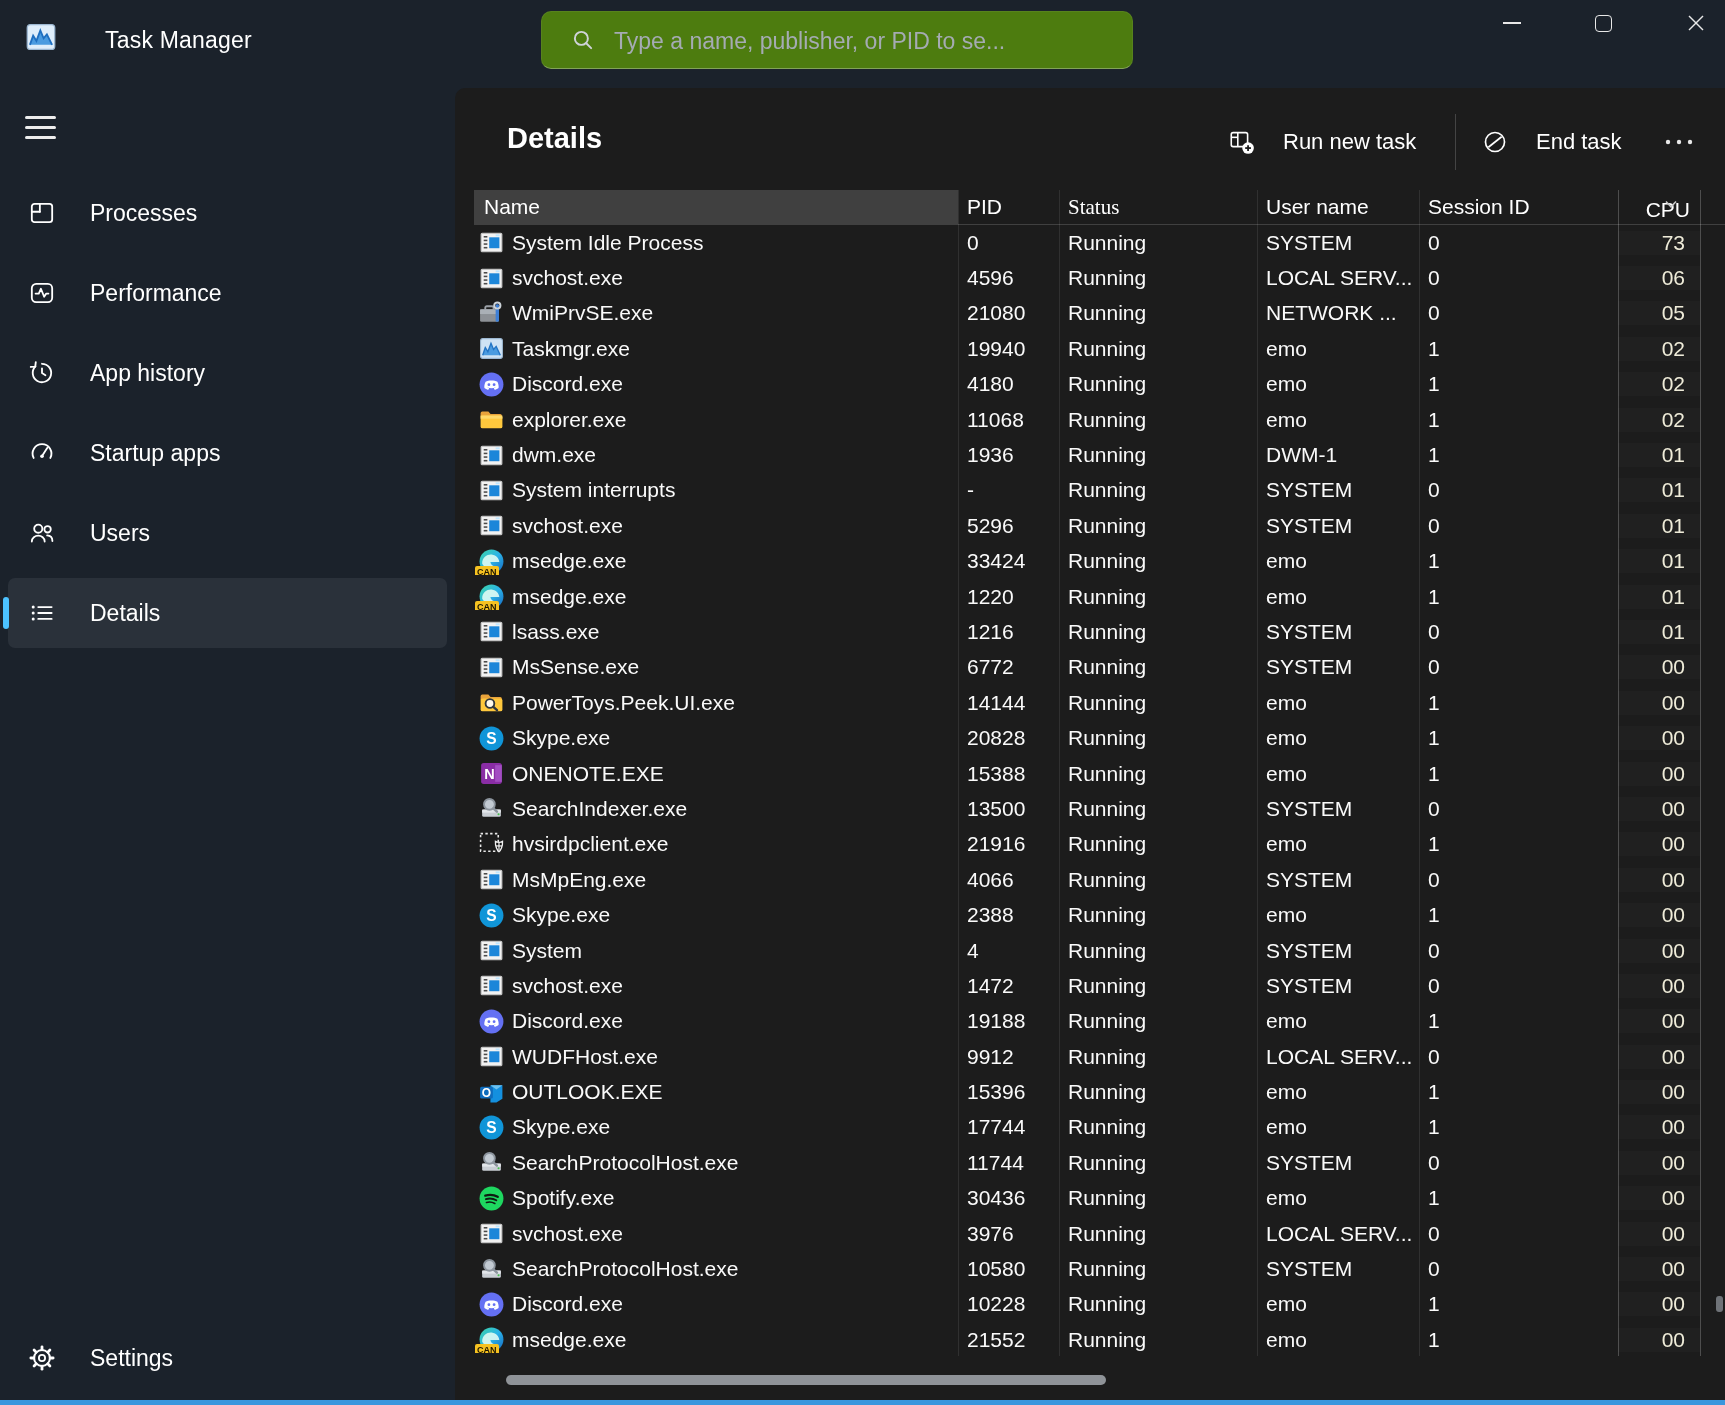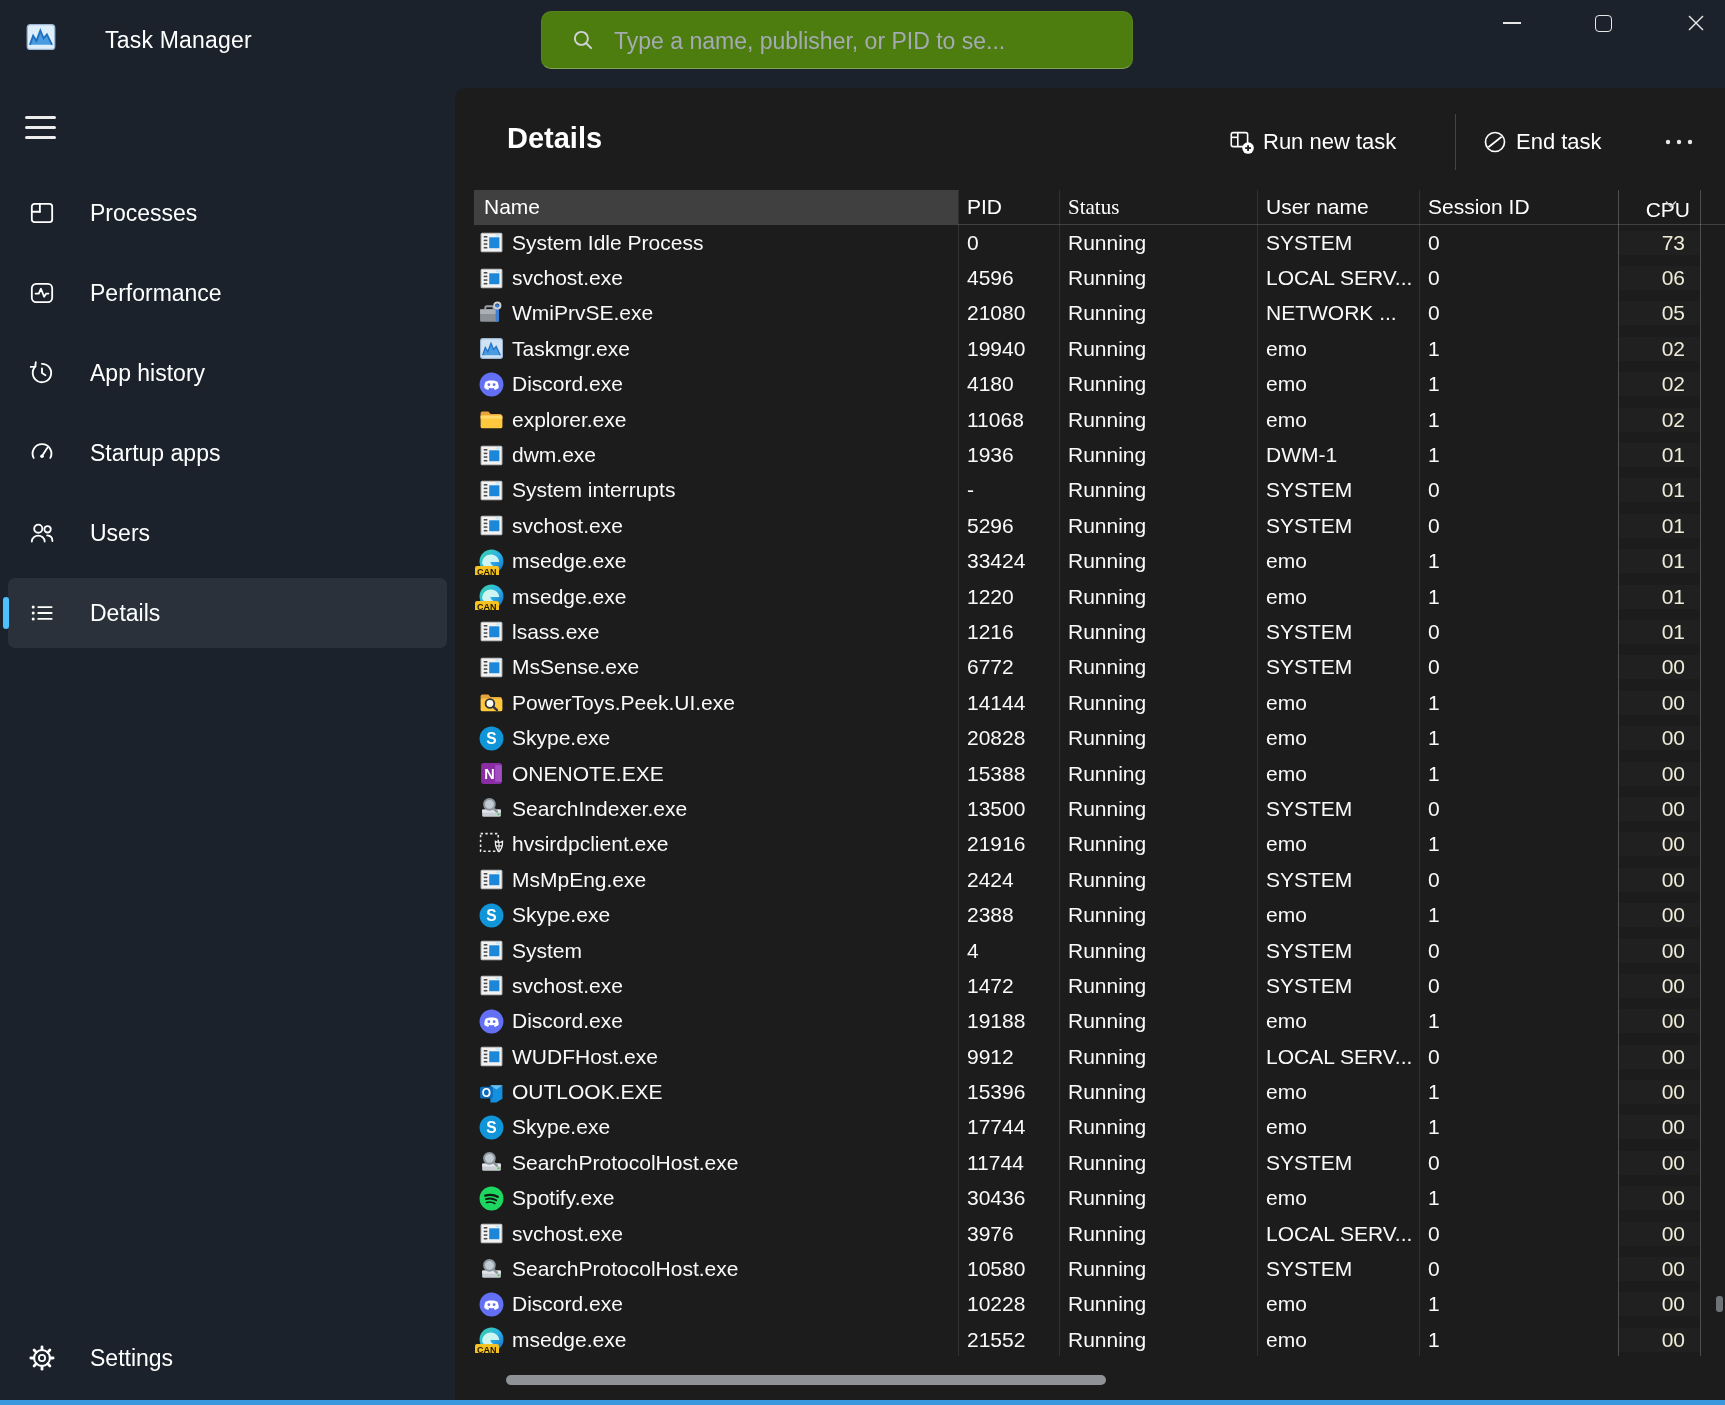--- a/index.html
+++ b/index.html
@@ -33,21 +33,21 @@
   .nav-item .nicn{width:30px;height:30px;margin-right:33px;flex:0 0 auto}
   .nav-item .nicn svg{width:30px;height:30px;display:block}
   .nav-item .nlabel{font-size:23px;color:#fff;white-space:nowrap}
   .nav-item .selbg{position:absolute;left:8px;right:8px;top:5px;bottom:5px;background:#2a313a;border-radius:7px;z-index:-1}
   .nav-item .accent{position:absolute;left:3px;top:24px;width:6px;height:32px;border-radius:3px;background:var(--accent)}
   #settings-item{left:0;top:1318px;width:455px}
 
   
   #panel{left:455px;top:88px;width:1270px;height:1317px;background:#1c1c1c;border-top-left-radius:10px}
   #page-title{left:52px;top:34px;font-size:29px;font-weight:600}
-  .hbtn{top:34px;height:40px;display:flex;align-items:center;gap:7px;font-size:22px;color:#fff;cursor:default;white-space:nowrap}
+  .hbtn{top:34px;height:40px;display:flex;align-items:center;gap:27px;font-size:22px;color:#fff;cursor:default;white-space:nowrap}
   #btn-run{left:773px}
   #hdr-divider{left:1000px;top:26px;width:1px;height:56px;background:rgba(255,255,255,.18)}
   #btn-end{left:1026px}
   #btn-more{left:1196px;top:34px;width:56px;height:40px;display:flex;align-items:center;justify-content:center}
 
   
   .vline{position:absolute;top:102px;height:1166px;width:1px;background:rgba(255,255,255,.09)}
   .vline.bright{background:rgba(255,255,255,.22)}
   #thead{left:19px;top:102px;width:1251px;height:35px;display:flex;border-bottom:1px solid rgba(255,255,255,.16);box-sizing:border-box}
   .hcell{display:flex;align-items:center;font-size:21px;padding-left:9px;box-sizing:border-box;position:relative;white-space:nowrap}
@@ -674,21 +674,21 @@
                 <line x1="5.5" y1="11" x2="9" y2="11"></line>
                 <line x1="5.5" y1="14.5" x2="9" y2="14.5"></line>
                 <line x1="5.5" y1="18" x2="9" y2="18"></line>
               </g>
               <rect x="10.8" y="8" width="9.8" height="10.5" fill="#1c86d9"></rect>
               <rect x="17" y="5.2" width="3.8" height="1.8" fill="#bfe6ff"></rect>
             </svg>
           </span>
           <span>MsMpEng.exe</span>
         </div>
-        <div class="c pid" style="width:101px">2424</div>
+        <div class="c pid" style="width:101px">4066</div>
         <div class="c status" style="width:198px">Running</div>
         <div class="c user" style="width:162px">SYSTEM</div>
         <div class="c session" style="width:199px">0</div>
         <div class="c cpu" style="width:82px">00</div>
         <div class="c sp" style="width:25px"></div>
       </div>
       <div class="trow">
         <div class="c name" style="width:484px">
           <span class="ric">
             <svg viewBox="0 0 26 26">

